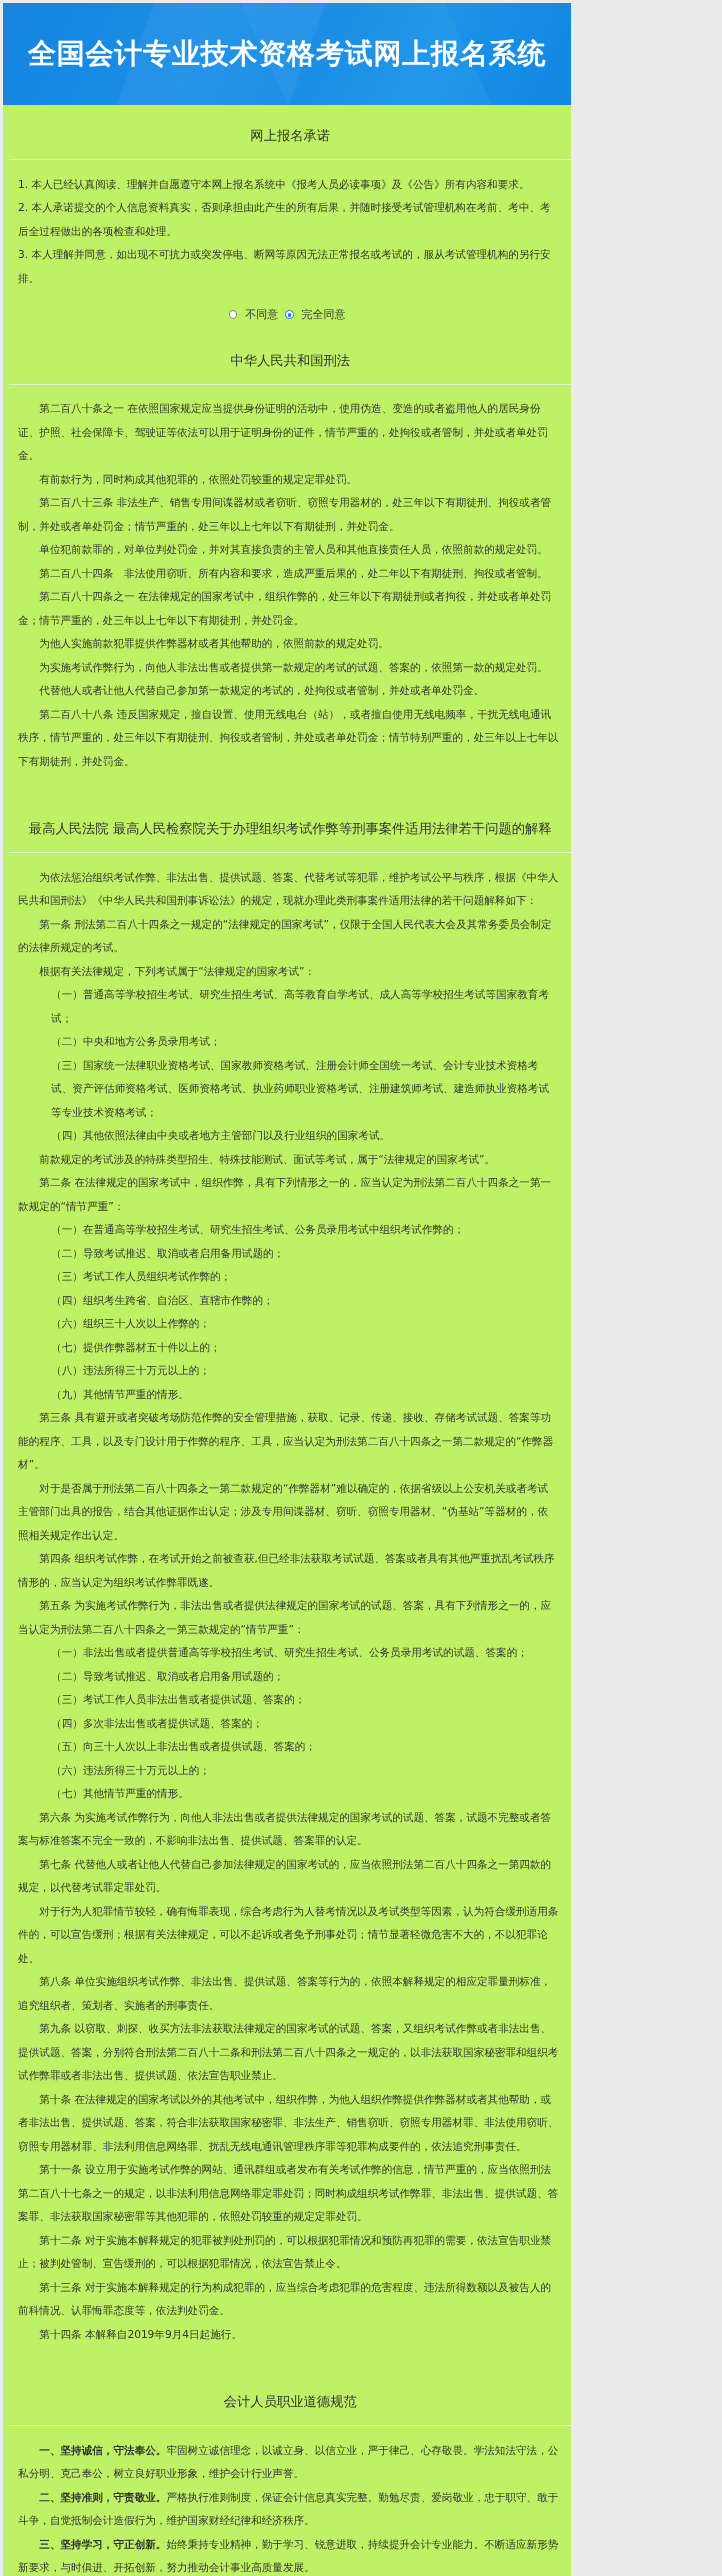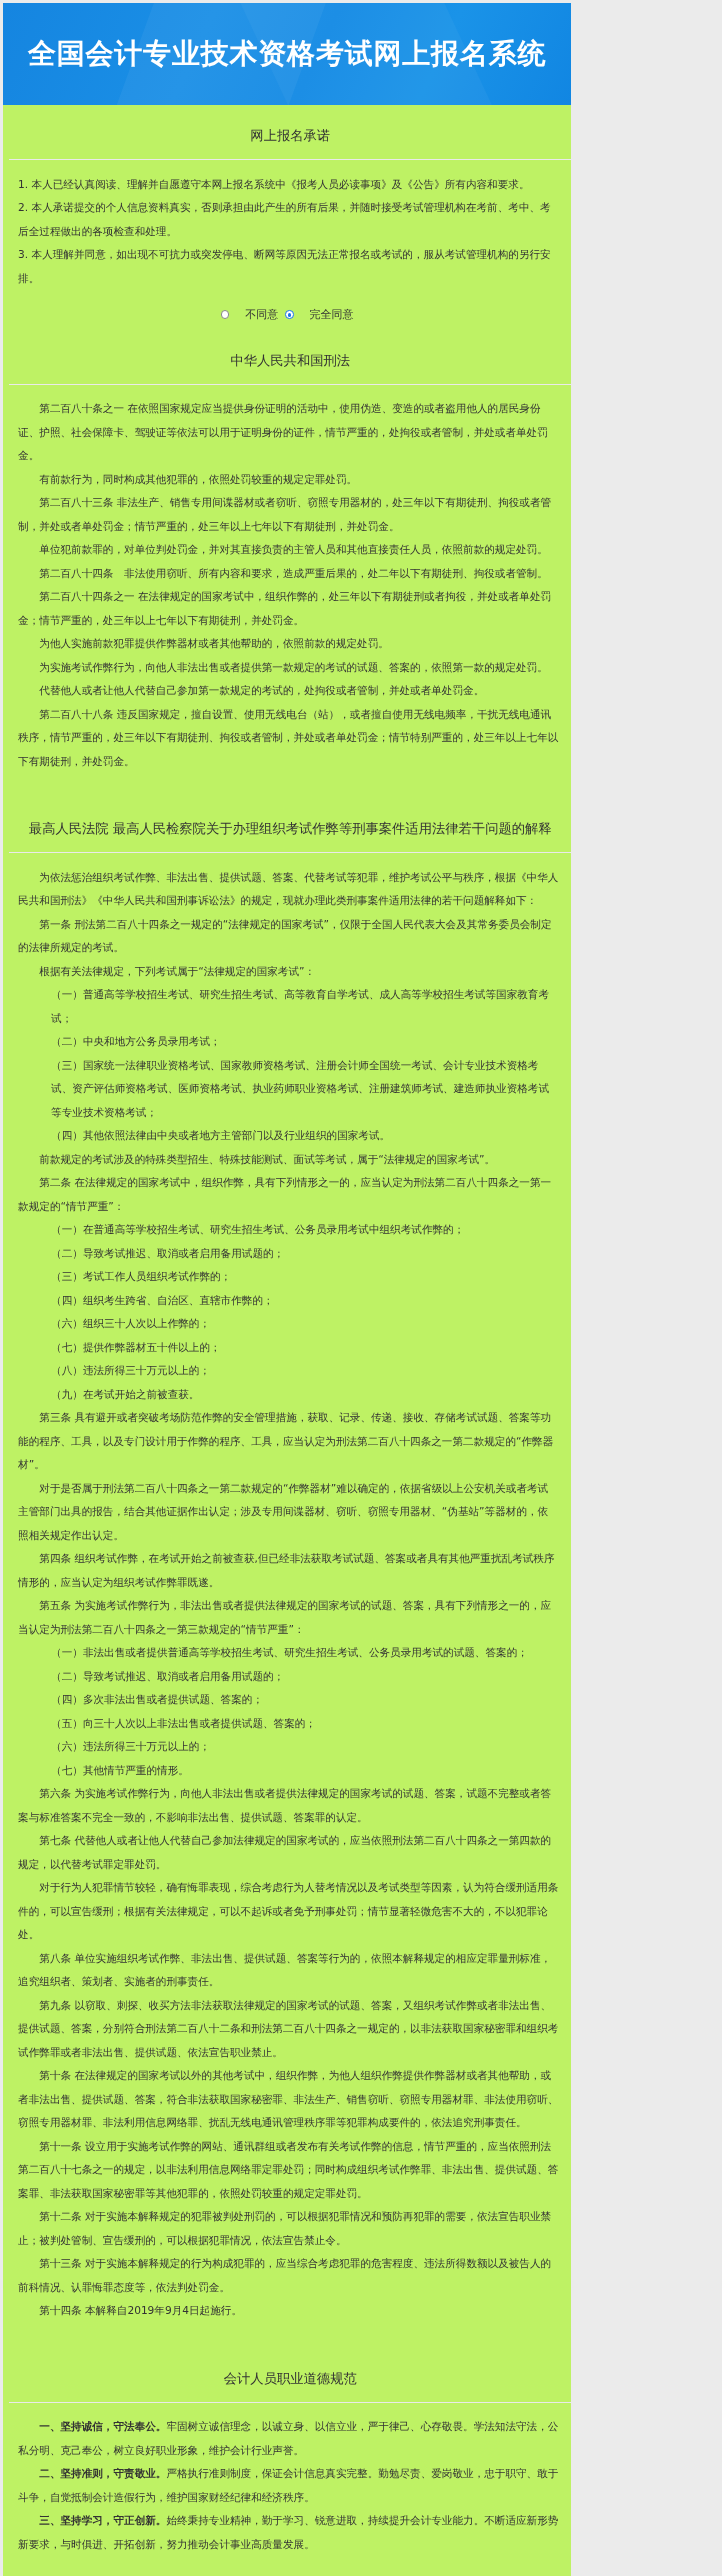--- a/index.html
+++ b/index.html
@@ -35,21 +35,21 @@
     text-align: center; font-size: 13.3px; color: #333; font-weight: normal;
     margin: 0; padding: 22px 0 14px 0;
     border-bottom: 0.8px solid #eaeaea; margin-left: 6.3px; margin-right: 0;
   }
   .sec-body { padding: 12.5px 12.5px 0 15px; font-size: 10.6px; line-height: 23.5px; }
   .sec-body p { margin: 0; text-indent: 2em; }
   .sec-body p.noind { text-indent: 0; }
   .sec-body p.item { text-indent: 0; padding-left: 33px; }
   .radio-row { text-align: center; font-size: 11px; padding: 17px 0 7.8px 0; }
   .radio {
-    display: inline-flex; align-items: center; gap: 16px; cursor: pointer; margin: 0 1.6px;
+    display: inline-flex; align-items: center; gap: 8px; cursor: pointer; margin: 0 1.6px;
   }
   .radio .dot {
     display: inline-block; width: 8.6px; height: 8.6px; border-radius: 50%;
     border: 0.8px solid #888; background: #fff; box-sizing: border-box; position: relative;
   }
   .radio .dot.on { border-color: #1a73e8; }
   .radio .dot.on::after {
     content: ""; position: absolute; left: 1.6px; top: 1.6px; width: 3.9px; height: 3.9px; border-radius: 50%;
     background: #1a73e8;
   }
@@ -116,27 +116,28 @@
         <p class="item">（四）其他依照法律由中央或者地方主管部门以及行业组织的国家考试。</p>
         <p class="">前款规定的考试涉及的特殊类型招生、特殊技能测试、面试等考试，属于“法律规定的国家考试”。</p>
         <p class="">第二条 在法律规定的国家考试中，组织作弊，具有下列情形之一的，应当认定为刑法第二百八十四条之一第一款规定的“情节严重”：</p>
         <p class="item">（一）在普通高等学校招生考试、研究生招生考试、公务员录用考试中组织考试作弊的；</p>
         <p class="item">（二）导致考试推迟、取消或者启用备用试题的；</p>
         <p class="item">（三）考试工作人员组织考试作弊的；</p>
         <p class="item">（四）组织考生跨省、自治区、直辖市作弊的；</p>
         <p class="item">（六）组织三十人次以上作弊的；</p>
         <p class="item">（七）提供作弊器材五十件以上的；</p>
         <p class="item">（八）违法所得三十万元以上的；</p>
-        <p class="item">（九）在考试开始之前被查获。</p>
+        <p class="item">（九）其他情节严重的情形。</p>
         <p class="">第三条 具有避开或者突破考场防范作弊的安全管理措施，获取、记录、传递、接收、存储考试试题、答案等功能的程序、工具，以及专门设计用于作弊的程序、工具，应当认定为刑法第二百八十四条之一第二款规定的“作弊器材”。</p>
         <p class="">对于是否属于刑法第二百八十四条之一第二款规定的“作弊器材”难以确定的，依据省级以上公安机关或者考试主管部门出具的报告，结合其他证据作出认定；涉及专用间谍器材、窃听、窃照专用器材、“伪基站”等器材的，依照相关规定作出认定。</p>
         <p class="">第四条 组织考试作弊，在考试开始之前被查获,但已经非法获取考试试题、答案或者具有其他严重扰乱考试秩序情形的，应当认定为组织考试作弊罪既遂。</p>
         <p class="">第五条 为实施考试作弊行为，非法出售或者提供法律规定的国家考试的试题、答案，具有下列情形之一的，应当认定为刑法第二百八十四条之一第三款规定的“情节严重”：</p>
         <p class="item">（一）非法出售或者提供普通高等学校招生考试、研究生招生考试、公务员录用考试的试题、答案的；</p>
         <p class="item">（二）导致考试推迟、取消或者启用备用试题的；</p>
+        <p class="item">（三）考试工作人员非法出售或者提供试题、答案的；</p>
         <p class="item">（四）多次非法出售或者提供试题、答案的；</p>
         <p class="item">（五）向三十人次以上非法出售或者提供试题、答案的；</p>
         <p class="item">（六）违法所得三十万元以上的；</p>
         <p class="item">（七）其他情节严重的情形。</p>
         <p class="">第六条 为实施考试作弊行为，向他人非法出售或者提供法律规定的国家考试的试题、答案，试题不完整或者答案与标准答案不完全一致的，不影响非法出售、提供试题、答案罪的认定。</p>
         <p class="">第七条 代替他人或者让他人代替自己参加法律规定的国家考试的，应当依照刑法第二百八十四条之一第四款的规定，以代替考试罪定罪处罚。</p>
         <p class="">对于行为人犯罪情节较轻，确有悔罪表现，综合考虑行为人替考情况以及考试类型等因素，认为符合缓刑适用条件的，可以宣告缓刑；根据有关法律规定，可以不起诉或者免予刑事处罚；情节显著轻微危害不大的，不以犯罪论处。</p>
         <p class="">第八条 单位实施组织考试作弊、非法出售、提供试题、答案等行为的，依照本解释规定的相应定罪量刑标准，追究组织者、策划者、实施者的刑事责任。</p>
         <p class="">第九条 以窃取、刺探、收买方法非法获取法律规定的国家考试的试题、答案，又组织考试作弊或者非法出售、提供试题、答案，分别符合刑法第二百八十二条和刑法第二百八十四条之一规定的，以非法获取国家秘密罪和组织考试作弊罪或者非法出售、提供试题、依法宣告职业禁止。</p>
         <p class="">第十条 在法律规定的国家考试以外的其他考试中，组织作弊，为他人组织作弊提供作弊器材或者其他帮助，或者非法出售、提供试题、答案，符合非法获取国家秘密罪、非法生产、销售窃听、窃照专用器材罪、非法使用窃听、窃照专用器材罪、非法利用信息网络罪、扰乱无线电通讯管理秩序罪等犯罪构成要件的，依法追究刑事责任。</p>

